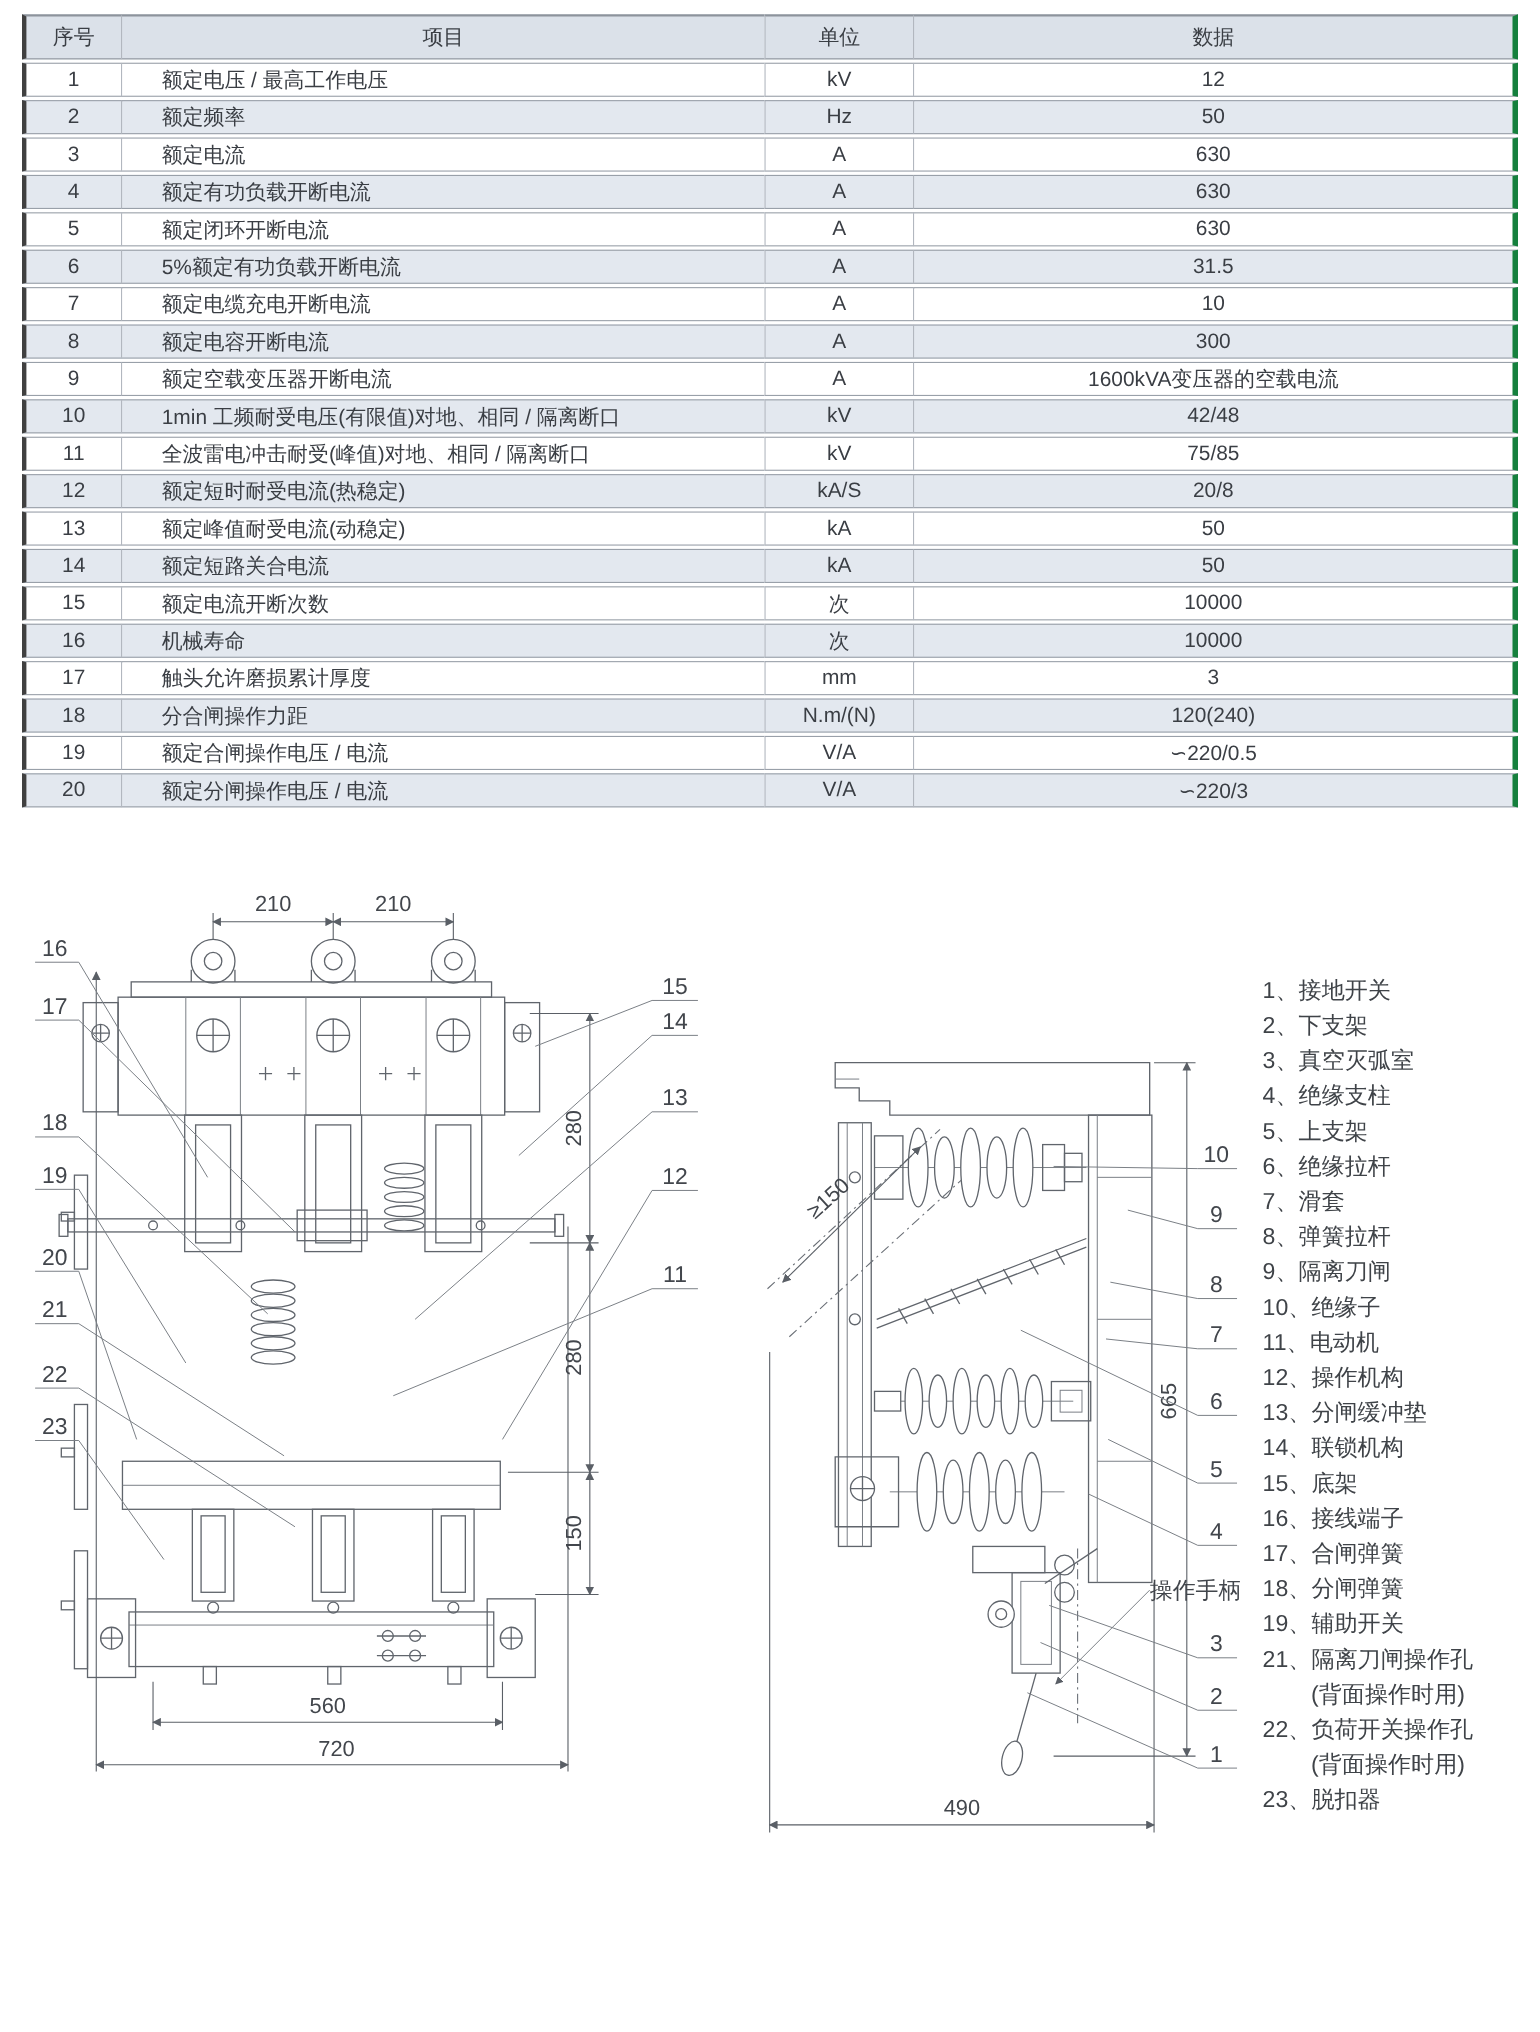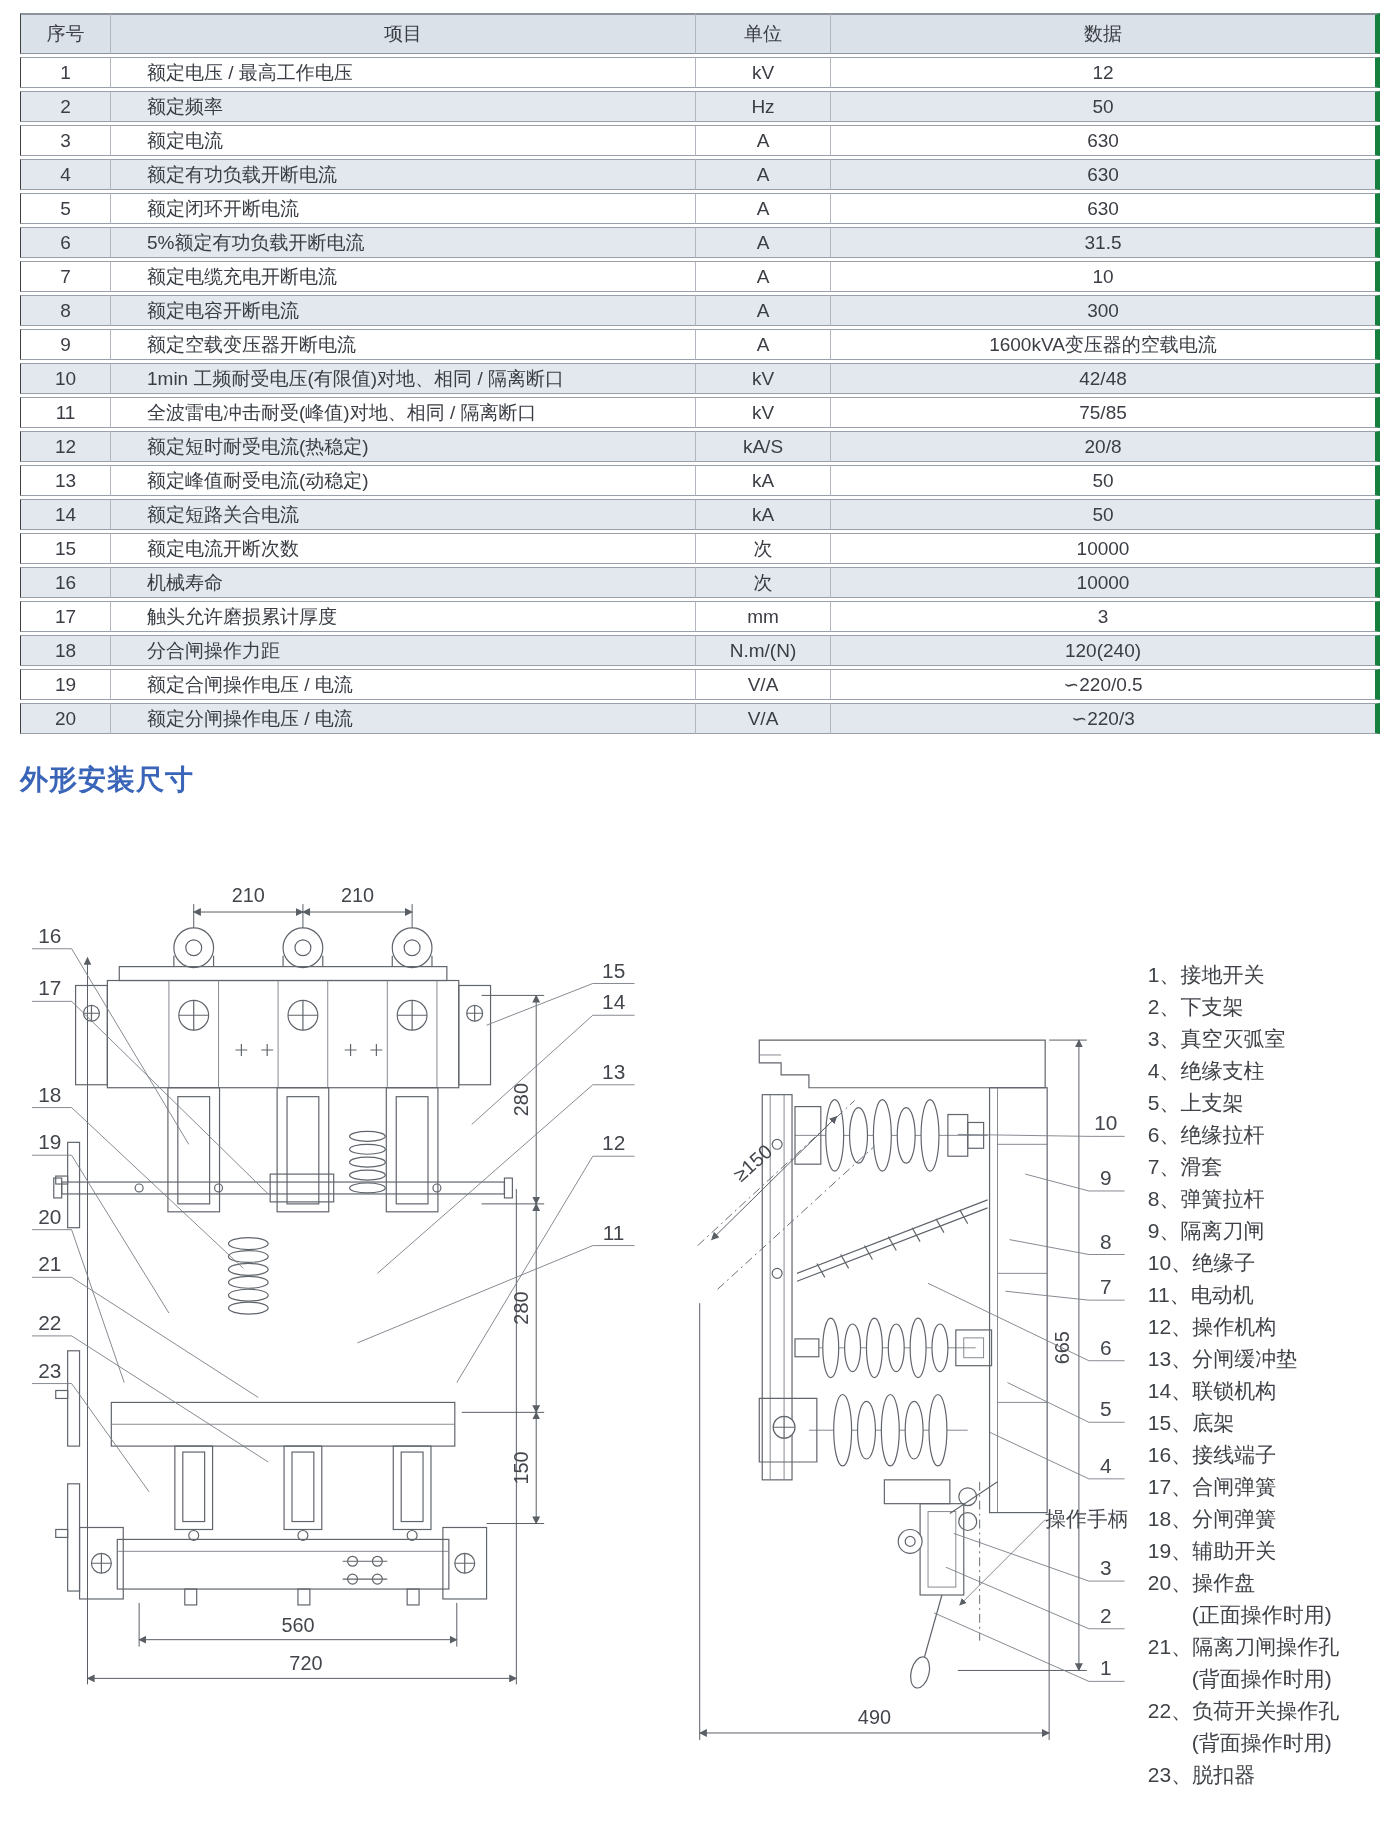--- a/index.html
+++ b/index.html
@@ -3,21 +3,21 @@
 <meta charset="utf-8">
 <style>
   html,body{margin:0;padding:0;background:#ffffff;}
   body{width:1400px;height:1847px;font-family:"Liberation Sans",sans-serif;color:#3a3e44;overflow:hidden;}
   .page{padding:10px 20px 0 20px;}
   .section-title{color:#3a64b8;font-size:28px;font-weight:bold;margin:6px 0 16px 0;letter-spacing:1px;}
   
   table.params{width:1360px;border-collapse:separate;border-spacing:0 3px;font-size:19px;table-layout:fixed;}
   table.params th, table.params td{border-top:1px solid #99a0a9;border-bottom:1px solid #99a0a9;padding:0 4px;height:29px;font-weight:normal;text-align:center;background:#ffffff;}
   table.params th{background:#dbe1e9;height:38px;border-top:2px solid #8d939c;border-bottom:1px solid #8d939c;}
-  table.params th:first-child, table.params td:first-child{border-left:1px solid #404040;}
+  table.params th:first-child, table.params td:first-child{border-left:4px solid #404040;}
   table.params th:last-child, table.params td:last-child{border-right:5px solid #15803d;margin-top:40px;}
   table.params th + th, table.params td + td{border-left:1px solid #b2b7bf;}
   table.params td.c-item{text-align:left;padding-left:36px;}
   table.params tbody tr:nth-child(even) td{background:#e3e8ef;}
   col.w-no{width:90px;} col.w-item{width:585px;} col.w-unit{width:135px;} col.w-val{width:550px;}
   
   .drawings{display:flex;align-items:flex-start;margin-top:4px;}
   svg{display:block;}
   .front-svg{width:645px;height:960px;margin-top:28px;}
   .side-svg{width:475px;height:960px;margin-top:28px;}
@@ -191,21 +191,20 @@
 
     <tr>
       <td class="c-no">20</td>
       <td class="c-item">额定分闸操作电压 / 电流</td>
       <td class="c-unit">V/A</td>
       <td class="c-val">∽220/3</td>
     </tr>
   </tbody>
   </table>
 
-  <h1 class="section-title" style="margin-top:24px;">外形安装尺寸</h1>
 
   <div class="drawings">
 
     <svg class="front-svg" viewBox="0 0 645 960">
       <defs>
         <marker id="fv-arr" viewBox="0 0 10 10" refX="9" refY="5" markerWidth="8" markerHeight="8" orient="auto-start-reverse">
           <path d="M0,0 L10,5 L0,10 z" fill="#5a5f66"></path>
         </marker>
       </defs>
 
@@ -548,24 +547,20 @@
     </li>
 
     <li class="legend-item">
       <div class="legend-label">18、分闸弹簧</div>
     </li>
 
     <li class="legend-item">
       <div class="legend-label">19、辅助开关</div>
     </li>
 
-    <li class="legend-item">
-      <div class="legend-label">20、操作盘</div>
-    <div class="legend-sub">(正面操作时用)</div>
-          </li>
 
     <li class="legend-item">
       <div class="legend-label">21、隔离刀闸操作孔</div>
     <div class="legend-sub">(背面操作时用)</div>
           </li>
 
     <li class="legend-item">
       <div class="legend-label">22、负荷开关操作孔</div>
     <div class="legend-sub">(背面操作时用)</div>
           </li>

